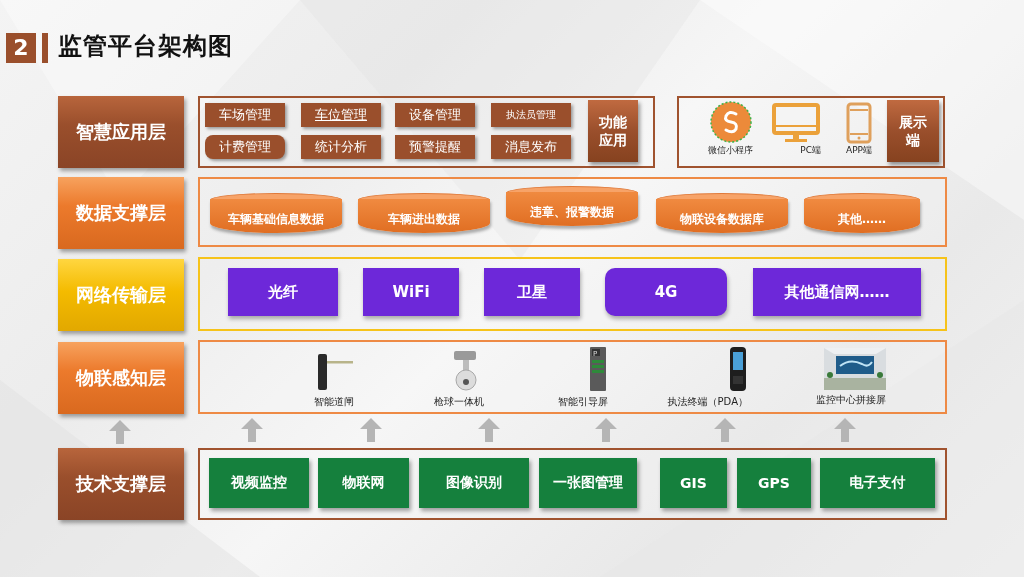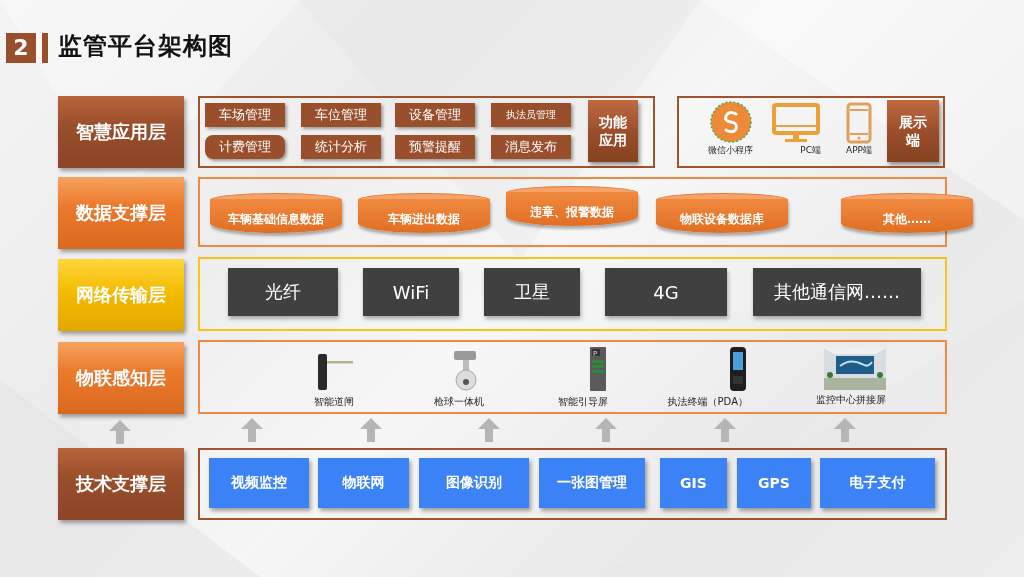--- a/index.html
+++ b/index.html
@@ -20,22 +20,22 @@
   .panel.o{border-color:#ee8a45;}
   .panel.y{border-color:#f6c31a;}
   .fbox{background:#9a4f2c;color:#fff;font-size:13px;display:flex;align-items:center;justify-content:center;box-shadow:2px 2px 3px rgba(0,0,0,0.35);}
   .fbox.small{font-size:10px;}
   .bigbtn{background:linear-gradient(180deg,#c06a40,#9a4f2c 50%,#86421f);color:#fff;font-weight:bold;font-size:14px;
     display:flex;align-items:center;justify-content:center;text-align:center;line-height:18px;box-shadow:2px 3px 4px rgba(0,0,0,0.4);}
   .cyl{height:40px;}
   .cyl .top{position:absolute;left:0;right:0;top:0;height:12px;border-radius:50%;background:#f7a368;border:1px solid #e07a3a;}
   .cyl .body{position:absolute;left:0;right:0;top:6px;bottom:0;background:linear-gradient(180deg,#f08a40,#e06e22);border-radius:0 0 50% 50%/0 0 10px 10px;
     color:#fff;font-weight:bold;font-size:12px;display:flex;align-items:center;justify-content:center;padding-top:6px;box-sizing:border-box;box-shadow:1px 3px 3px rgba(0,0,0,0.3);}
-  .ybox{background:#404040;color:#fff;font-weight:normal;font-size:18px;display:flex;align-items:center;justify-content:center;box-shadow:1px 3px 4px rgba(0,0,0,0.3);}
-  .tbox{background:#3b82f6;color:#fff;font-weight:bold;font-size:14px;display:flex;align-items:center;justify-content:center;box-shadow:2px 3px 4px rgba(0,0,0,0.35);}
+  .ybox{background:#6d28d9;color:#fff;font-weight:bold;font-size:15px;display:flex;align-items:center;justify-content:center;box-shadow:1px 3px 4px rgba(0,0,0,0.3);}
+  .tbox{background:#15803d;color:#fff;font-weight:bold;font-size:14px;display:flex;align-items:center;justify-content:center;box-shadow:2px 3px 4px rgba(0,0,0,0.35);}
   .dev{display:flex;flex-direction:column;align-items:flex-end;}
   .devlabel{font-size:10px;color:#222;margin-top:3px;white-space:nowrap;}
   .arrow{width:22px;height:24px;}
   .dlabel{font-size:9px;color:#222;white-space:nowrap;}
 </style>
 </head>
 <body>
 
 <svg class="bgtri" width="1024" height="577">
   <polygon points="0,0 300,0 120,200" fill="#ffffff" opacity="0.35"></polygon>
@@ -45,21 +45,21 @@
   <polygon points="600,577 1024,300 1024,577" fill="#e6e6e6" opacity="0.45"></polygon>
 </svg>
 
 <div class="abs title-num">2</div>
 <div class="abs title-bar"></div>
 <div class="abs title-text">监管平台架构图</div>
 
 <div class="abs layer brown" style="left:58px;top:96px;">智慧应用层</div>
 <div class="abs panel" style="left:198px;top:96px;width:457px;height:72px;"></div>
 <div class="abs fbox" style="left:205px;top:103px;width:80px;height:24px;">车场管理</div>
-<div class="abs fbox" style="left:301px;top:103px;width:80px;height:24px;">车位管理</div>
+<div class="abs fbox" style="left:301px;top:103px;width:80px;height:24px;text-decoration:underline;">车位管理</div>
 <div class="abs fbox" style="left:395px;top:103px;width:80px;height:24px;">设备管理</div>
 <div class="abs fbox small" style="left:491px;top:103px;width:80px;height:24px;">执法员管理</div>
 <div class="abs fbox" style="left:205px;top:135px;width:80px;height:24px;border-radius:8px;">计费管理</div>
 <div class="abs fbox" style="left:301px;top:135px;width:80px;height:24px;">统计分析</div>
 <div class="abs fbox" style="left:395px;top:135px;width:80px;height:24px;">预警提醒</div>
 <div class="abs fbox" style="left:491px;top:135px;width:80px;height:24px;">消息发布</div>
 <div class="abs bigbtn" style="left:588px;top:100px;width:50px;height:62px;padding:8px 6px;">功能应用</div>
 
 <div class="abs panel" style="left:677px;top:96px;width:268px;height:72px;"></div>
 <div class="abs dev" style="left:695px;top:100px;width:58px;">
@@ -100,31 +100,31 @@
     <div class="body">车辆进出数据</div>
   </div>
 <div class="abs cyl" style="left:506px;top:186px;width:132px;">
     <div class="top"></div>
     <div class="body">违章、报警数据</div>
   </div>
 <div class="abs cyl" style="left:656px;top:193px;width:132px;">
     <div class="top"></div>
     <div class="body">物联设备数据库</div>
   </div>
-<div class="abs cyl" style="left:804px;top:193px;width:132px;margin-left:37px;">
+<div class="abs cyl" style="left:804px;top:193px;width:116px;">
     <div class="top"></div>
     <div class="body">其他……</div>
   </div>
 
 <div class="abs layer yellow" style="left:58px;top:259px;">网络传输层</div>
 <div class="abs panel y" style="left:198px;top:257px;width:749px;height:74px;"></div>
 <div class="abs ybox" style="left:228px;top:268px;width:110px;height:48px;">光纤</div>
 <div class="abs ybox" style="left:363px;top:268px;width:96px;height:48px;">WiFi</div>
 <div class="abs ybox" style="left:484px;top:268px;width:96px;height:48px;">卫星</div>
-<div class="abs ybox" style="left:605px;top:268px;width:122px;height:48px;">4G</div>
+<div class="abs ybox" style="left:605px;top:268px;width:122px;height:48px;border-radius:10px;">4G</div>
 <div class="abs ybox" style="left:753px;top:268px;width:168px;height:48px;">其他通信网……</div>
 
 <div class="abs layer orange" style="left:58px;top:342px;">物联感知层</div>
 <div class="abs panel o" style="left:198px;top:340px;width:749px;height:74px;"></div>
 <div class="abs dev" style="left:288px;top:350px;width:66px;">
   <svg width="44" height="42" viewBox="0 0 44 42">
     <rect x="8" y="4" width="9" height="36" rx="2" fill="#2a2a2a"></rect>
     <rect x="17" y="11" width="26" height="2.5" fill="#b8b48a"></rect>
   </svg>
   <span class="devlabel">智能道闸</span>
@@ -190,16 +190,16 @@
   </svg>
 <svg class="abs arrow" style="left:834px;top:418px;" viewBox="0 0 22 24">
     <polygon points="11,0 22,11 15,11 15,24 7,24 7,11 0,11" fill="#b5b5b5"></polygon>
   </svg>
 
 <div class="abs layer brown" style="left:58px;top:448px;">技术支撑层</div>
 <div class="abs panel" style="left:198px;top:448px;width:749px;height:72px;"></div>
 <div class="abs tbox" style="left:209px;top:458px;width:100px;height:50px;">视频监控</div>
 <div class="abs tbox" style="left:318px;top:458px;width:91px;height:50px;">物联网</div>
 <div class="abs tbox" style="left:419px;top:458px;width:110px;height:50px;">图像识别</div>
-<div class="abs tbox" style="left:539px;top:458px;width:106px;height:50px;">一张图管理</div>
+<div class="abs tbox" style="left:539px;top:458px;width:98px;height:50px;">一张图管理</div>
 <div class="abs tbox" style="left:660px;top:458px;width:67px;height:50px;">GIS</div>
 <div class="abs tbox" style="left:737px;top:458px;width:74px;height:50px;">GPS</div>
 <div class="abs tbox" style="left:820px;top:458px;width:115px;height:50px;">电子支付</div>
 
 </body></html>

